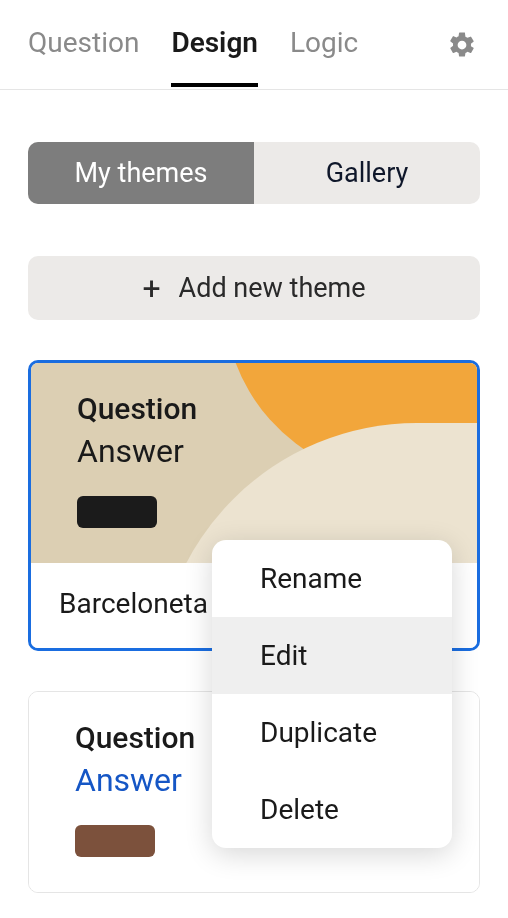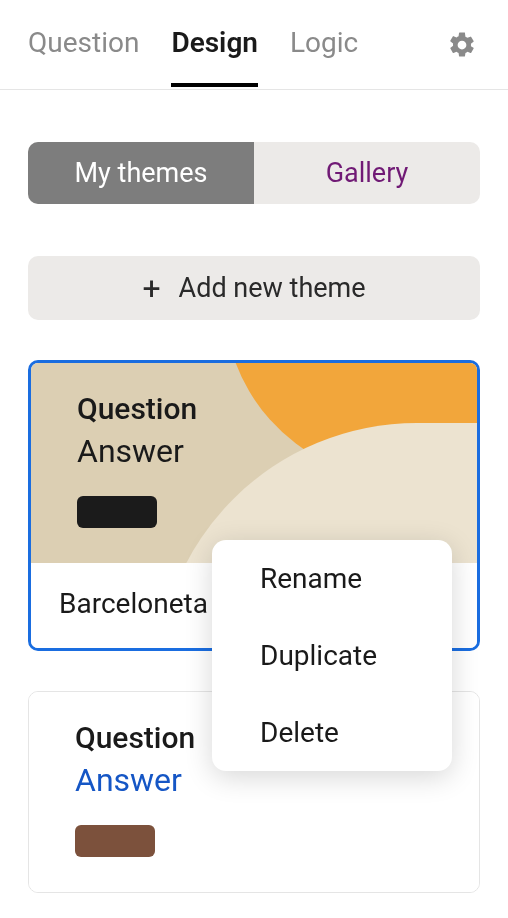--- a/index.html
+++ b/index.html
@@ -56,21 +56,21 @@
     align-items: center;
     justify-content: center;
     font-size: 27px;
     cursor: pointer;
   }
   .segmented-item.active {
     background: #7d7d7d;
     color: #fff;
   }
   .segmented-item.inactive {
-    color: #701a75;
+    color: #0f172a;
   }
   .add-theme {
     margin-top: 52px;
     background: #eceae8;
     border-radius: 10px;
     height: 64px;
     display: flex;
     align-items: center;
     justify-content: center;
     gap: 18px;
@@ -219,15 +219,16 @@
       <div class="q">Question</div>
       <div class="a">Answer</div>
       <div class="swatch brown"></div>
     </div>
   </div>
 
 </div>
 
 <div class="context-menu">
   <div class="menu-item">Rename</div>
+  <div class="menu-item hover">Edit</div>
   <div class="menu-item">Duplicate</div>
   <div class="menu-item">Delete</div>
 </div>
 
 </body></html>

